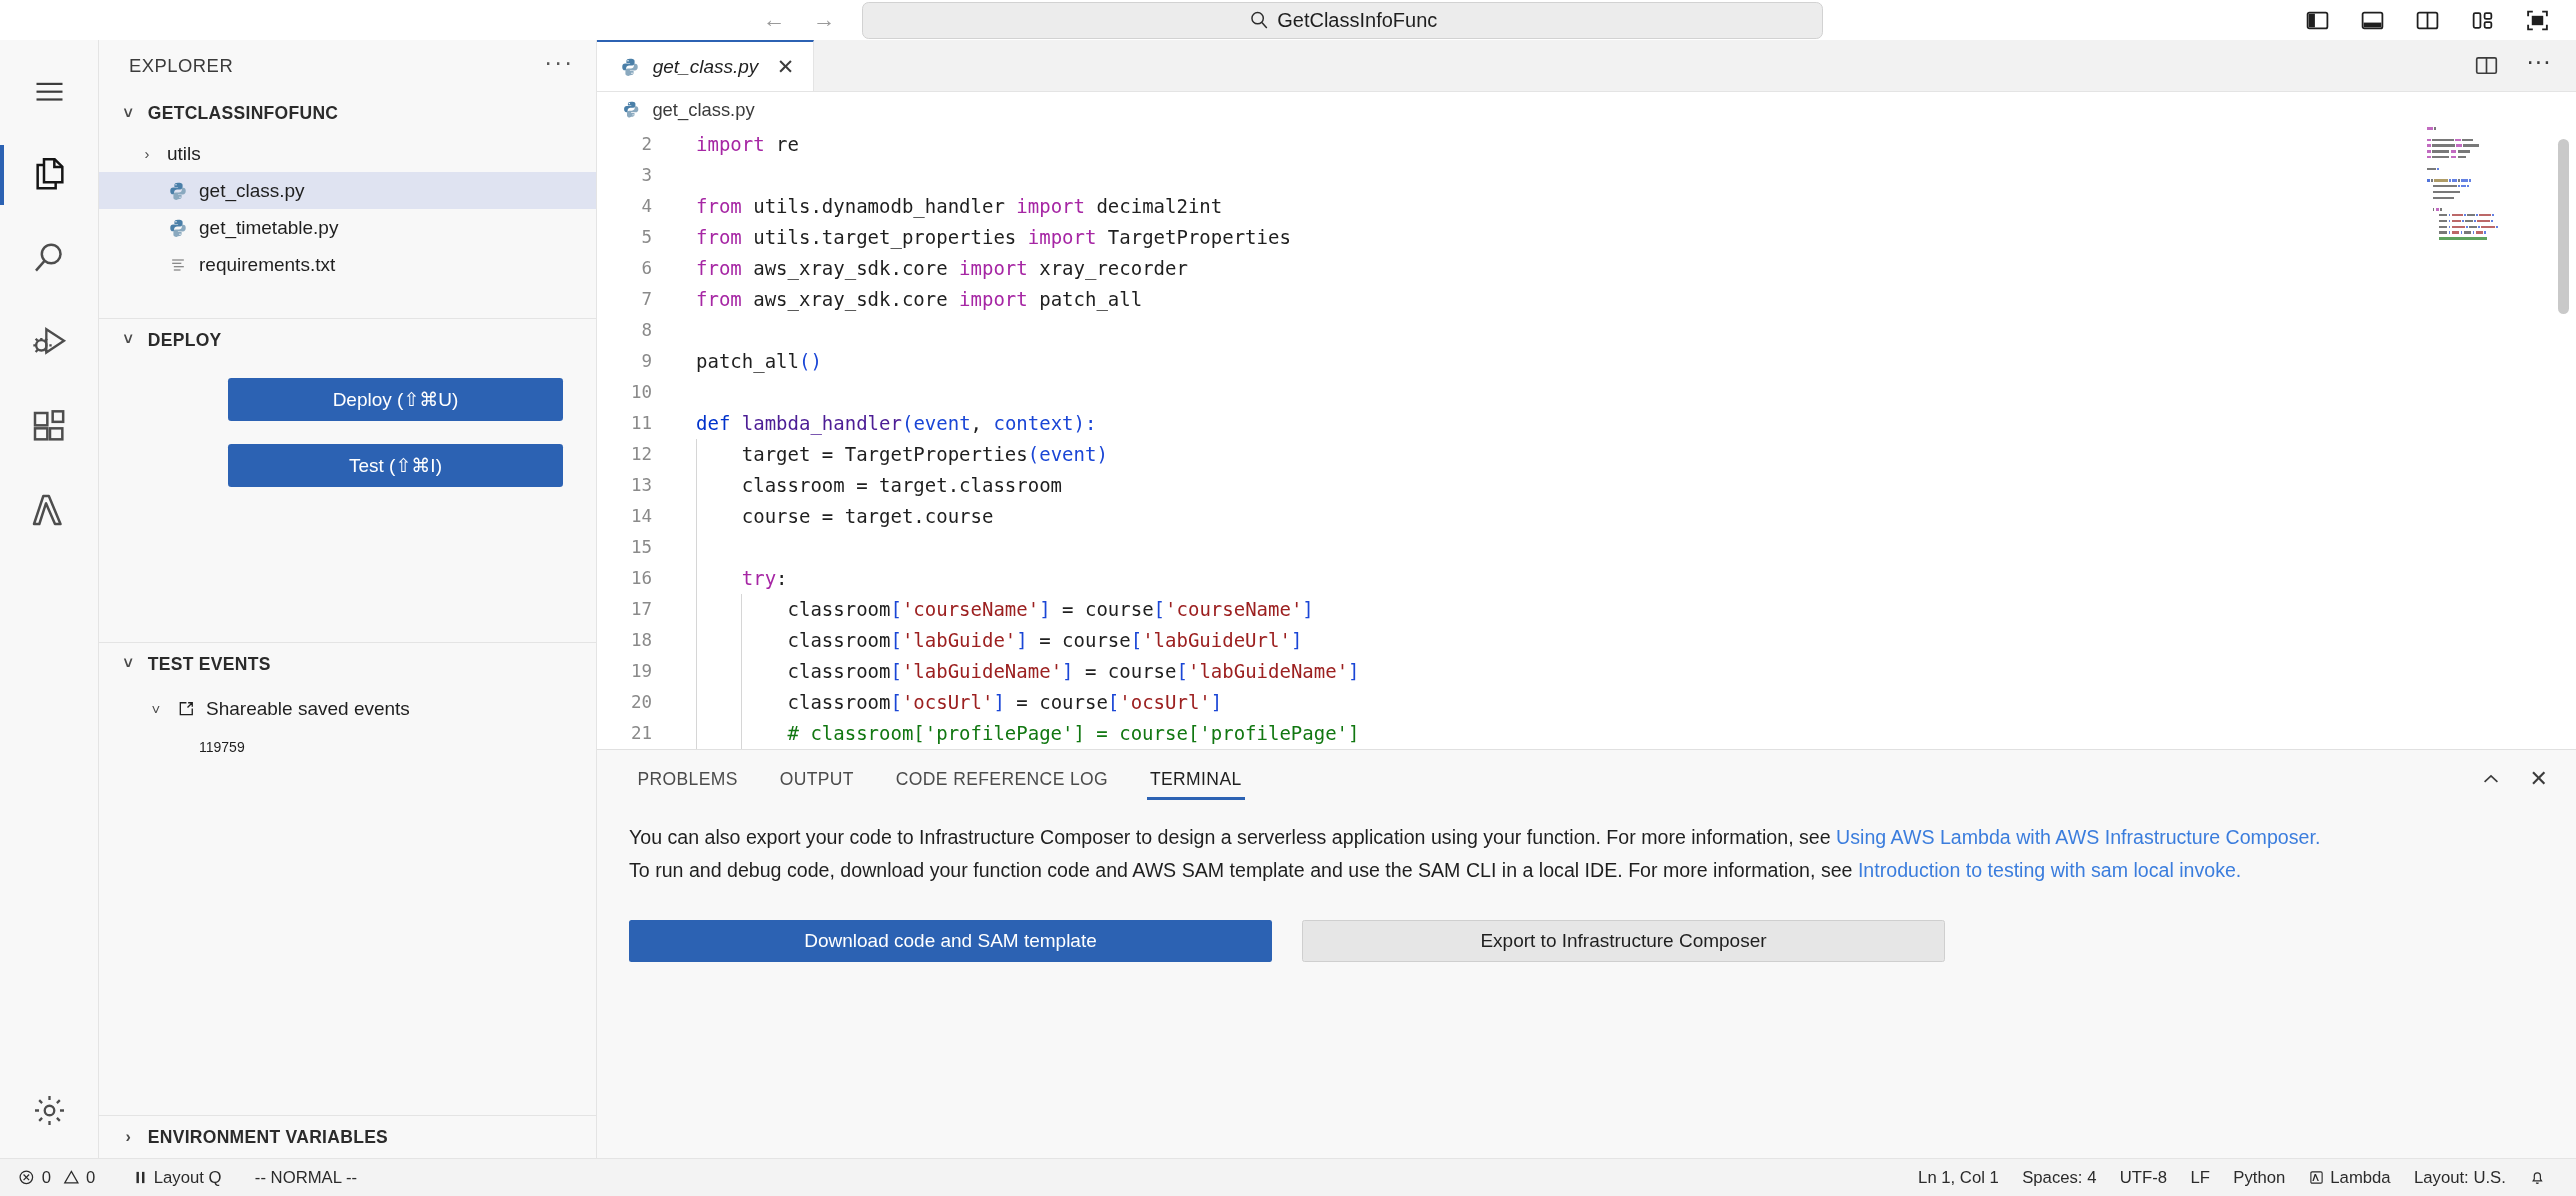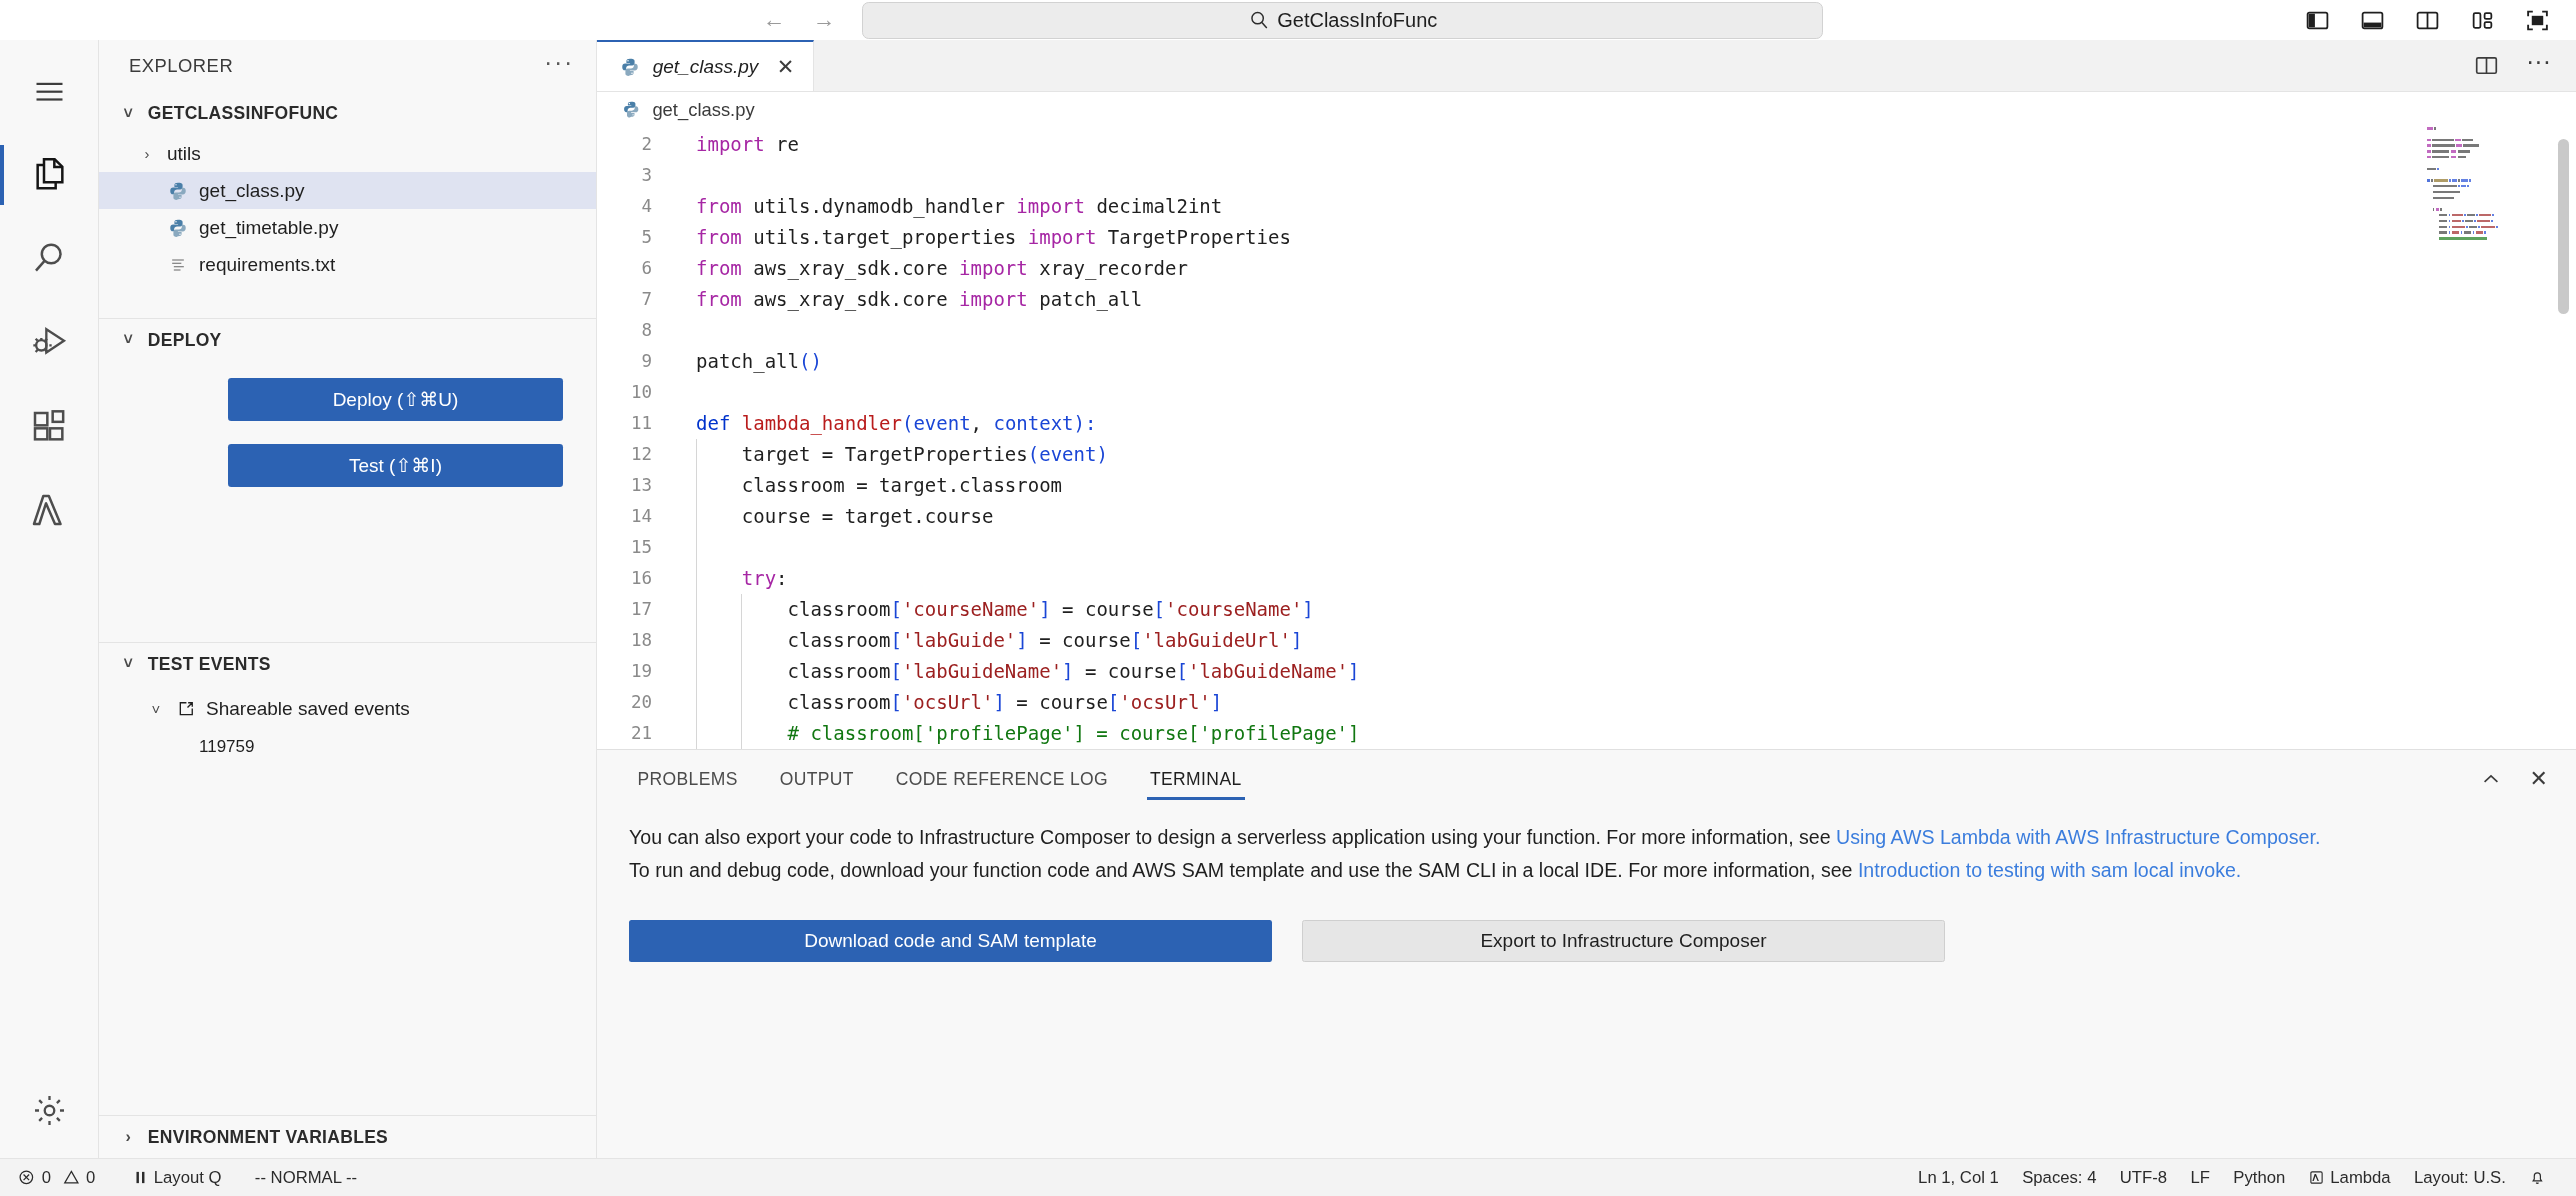--- a/index.html
+++ b/index.html
@@ -156,21 +156,21 @@
     display: flex; align-items: center; justify-content: center;
     margin-bottom: 23.4px;
   }
   .btn-primary:last-child { margin-bottom: 0; }
 
   .testevents-body { flex: 1; min-height: 0; padding-top: 5px; }
   .te-row {
     height: 38px; display: flex; align-items: center; gap: 10px;
     padding-left: 47px; font-size: 19px; color: #1f1f1f; cursor: pointer;
   }
-  .te-child { padding-left: 100px; font-size: 17px; color: #1f1f1f; height: 37px;
+  .te-child { padding-left: 100px; font-size: 14px; color: #1f1f1f; height: 37px;
               display: flex; align-items: center; cursor: pointer; }
 
   
   .main {
     flex: 1; display: flex; flex-direction: column; min-width: 0; min-height: 0;
     background: #ffffff;
   }
 
   
   .tabsbar {
@@ -230,21 +230,21 @@
     width: 77px; min-width: 77px; text-align: right;
     color: #8a8a8a; padding-right: 22px;
     font-size: 17.5px;
   }
   .code-text { color: #1f1f1f; position: relative; padding-left: 22px; }
   .ind-guide {
     position: absolute; top: 0; bottom: 0; width: 0.8px; background: #d6d6d6;
   }
   .k  { color: #a626a4; }   
   .kd { color: #0033cc; }   
-  .fn { color: #b91c1c; }   
+  .fn { color: #4c1d95; }   
   .pa { color: #1a46d6; }   
   .st { color: #9c2020; }   
   .cm { color: #117711; }   
 
   .minimap {
     position: absolute; top: 0; right: 32px;
     width: 117px; height: 100%;
     opacity: 0.9; pointer-events: none;
   }
   .mm-line { height: 3.3px; margin-bottom: 2.5px; border-radius: 0.8px; }

